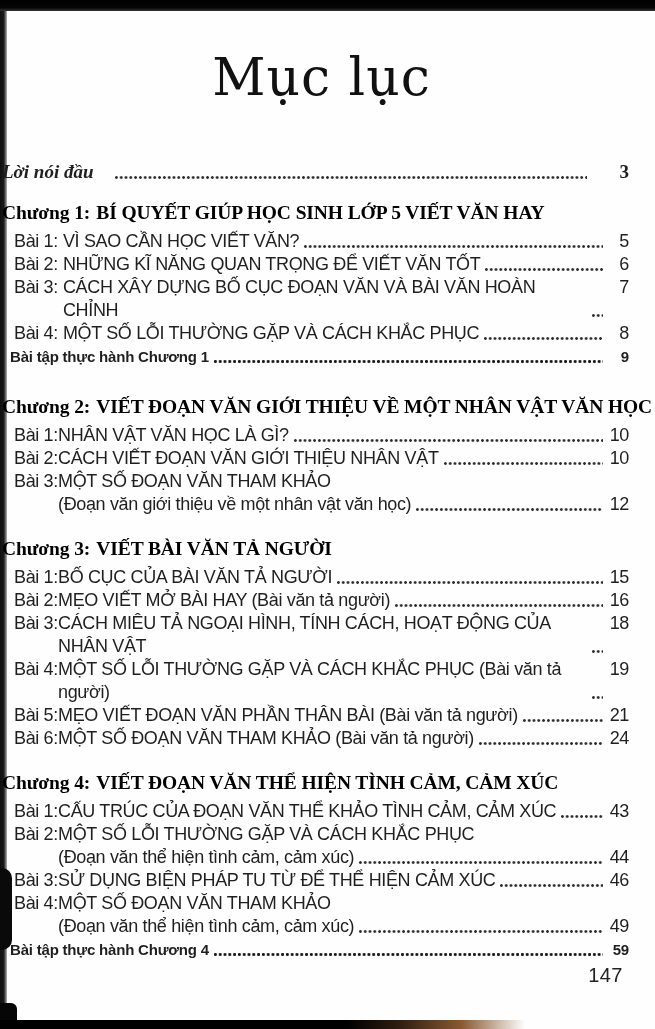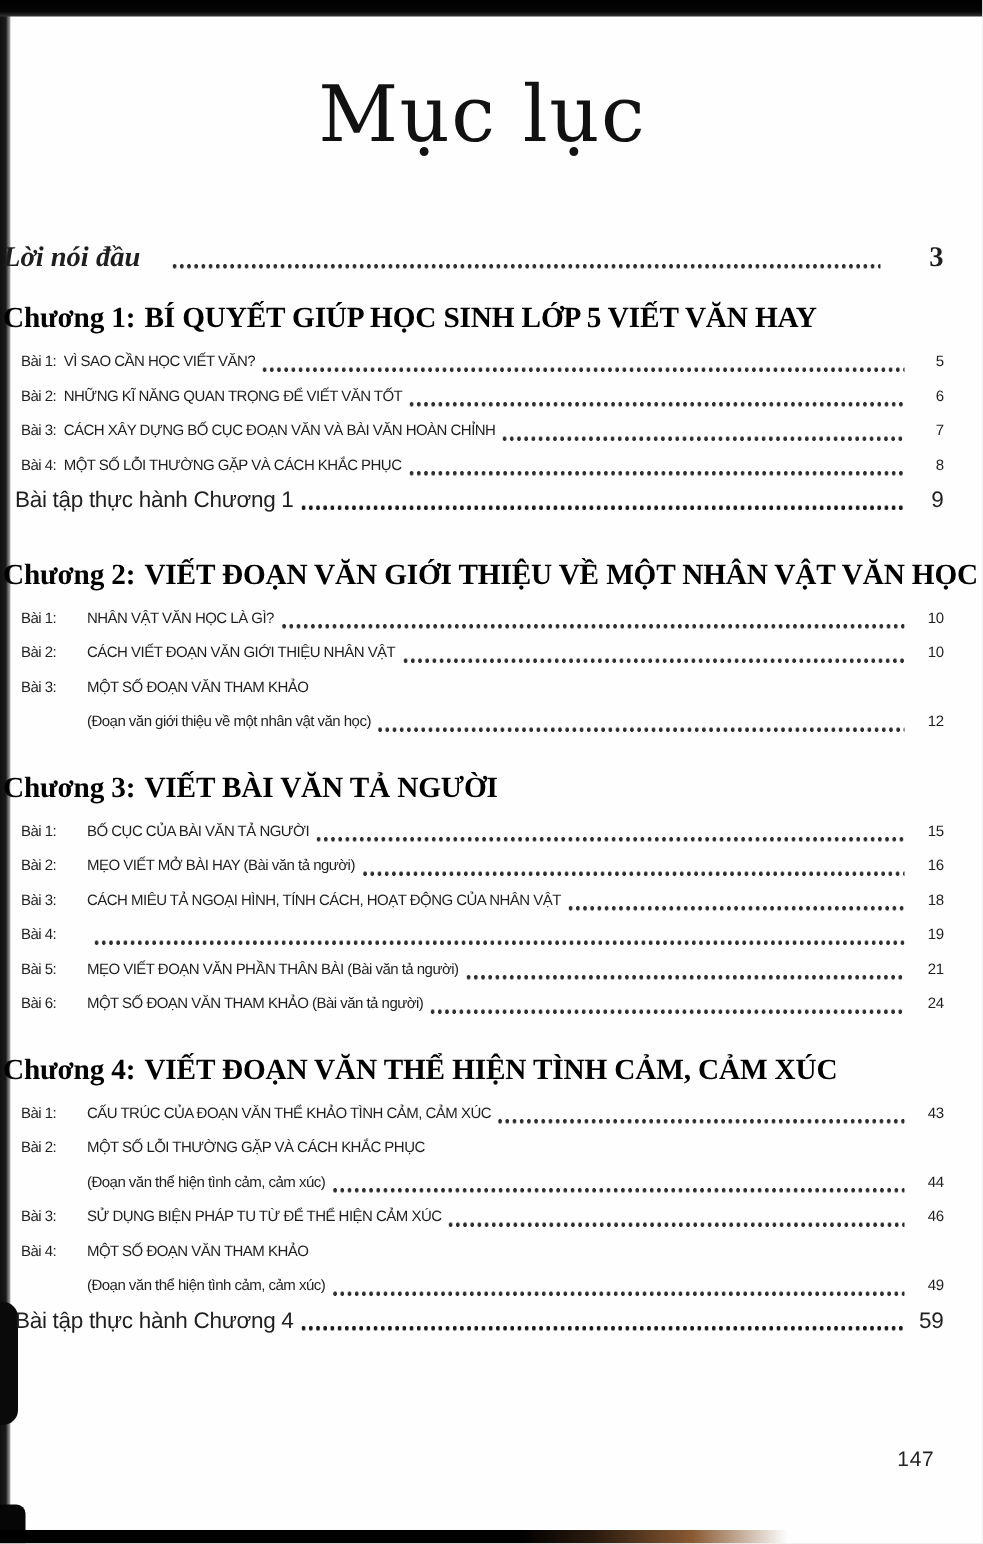--- a/index.html
+++ b/index.html
@@ -25,21 +25,21 @@
     background:linear-gradient(90deg,#000 0%,#000 66%,#2e1d10 76%,#8a5a33 88%,rgba(138,90,51,0) 100%);}
   
   .content{position:relative;padding:0 26px 0 14px;}
   .doc-title{
     margin-top:34px;height:86px;
     text-align:center;
     font-family:"DejaVu Serif",serif;
     font-size:52px;line-height:86px;
     color:#111;letter-spacing:1px;
   }
-  .row{display:flex;line-height:23px;font-size:10px;letter-spacing:-.35px;}
+  .row{display:flex;line-height:23px;font-size:18px;letter-spacing:-.35px;}
   .leader{
     flex:1 1 12px;min-width:12px;margin:0 4px;
     background-image:radial-gradient(circle,#2e2e2e 1.1px,rgba(0,0,0,0) 1.45px);
     background-size:4.8px 2.6px;background-repeat:repeat-x;
     background-position:left calc(100% - 5px);
   }
   .pg{flex:none;min-width:22px;text-align:right;}
   .preface{
     margin-top:40px;margin-left:-12px;line-height:24px;
     font-family:"Liberation Serif",serif;font-style:italic;font-weight:700;
@@ -51,23 +51,23 @@
     font-family:"Liberation Serif",serif;font-weight:700;
     font-size:19.5px;line-height:26px;letter-spacing:-.1px;
     white-space:nowrap;color:#000;
   }
   .chapter .pfx{margin-right:6px;}
   .gap18{margin-top:26px;}
   .gap20{margin-top:20px;}
   .entry .lbl{flex:none;width:44px;}
   .chap1 .entry .lbl{width:auto;margin-right:5px;}
   .sub{padding-left:44px;}
-  .practice{font-weight:400;margin-left:-4px;font-size:15px;letter-spacing:-.2px;}
+  .practice{font-weight:700;margin-left:-4px;font-size:15px;letter-spacing:-.2px;}
   .practice .leader{background-image:radial-gradient(circle,#191919 1.2px,rgba(0,0,0,0) 1.5px);}
-  .folio{position:absolute;top:964px;right:32px;font-size:14px;letter-spacing:.5px;color:#222;}
+  .folio{position:absolute;top:964px;right:32px;font-size:20px;letter-spacing:.5px;color:#222;}
 </style>
 </head>
 <body>
 
 <div class="page">
   <div class="scan-left"></div>
   <div class="scan-blob"></div>
   <div class="scan-corner"></div>
   <div class="scan-bottom"></div>
   <div class="scan-top"></div>
@@ -161,20 +161,21 @@
         <span class="pg">16</span>
       </div>
       <div class="row entry">
         <span class="lbl">Bài 3:</span>
         <span class="ttl">CÁCH MIÊU TẢ NGOẠI HÌNH, TÍNH CÁCH, HOẠT ĐỘNG CỦA NHÂN VẬT</span>
         <span class="leader"></span>
         <span class="pg">18</span>
       </div>
       <div class="row entry">
         <span class="lbl">Bài 4:</span>
+        <span class="ttl">MỘT SỐ LỖI THƯỜNG GẶP VÀ CÁCH KHẮC PHỤC (Bài văn tả người)</span>
         <span class="leader"></span>
         <span class="pg">19</span>
       </div>
       <div class="row entry">
         <span class="lbl">Bài 5:</span>
         <span class="ttl">MẸO VIẾT ĐOẠN VĂN PHẦN THÂN BÀI (Bài văn tả người)</span>
         <span class="leader"></span>
         <span class="pg">21</span>
       </div>
       <div class="row entry">

